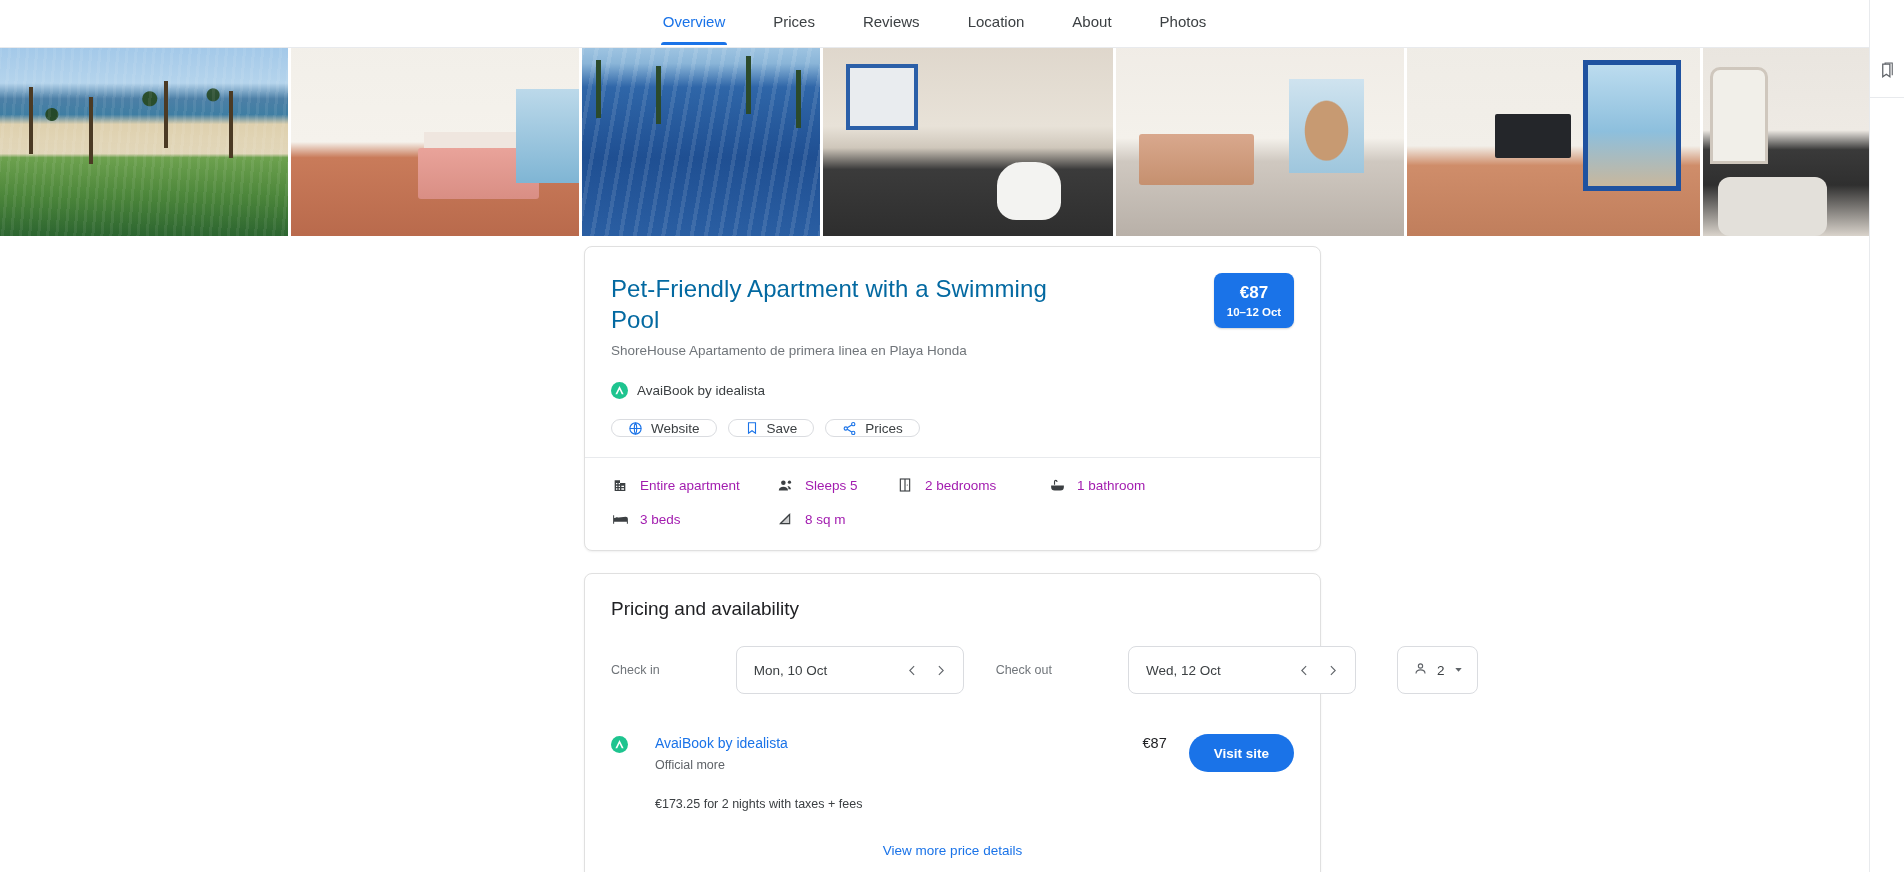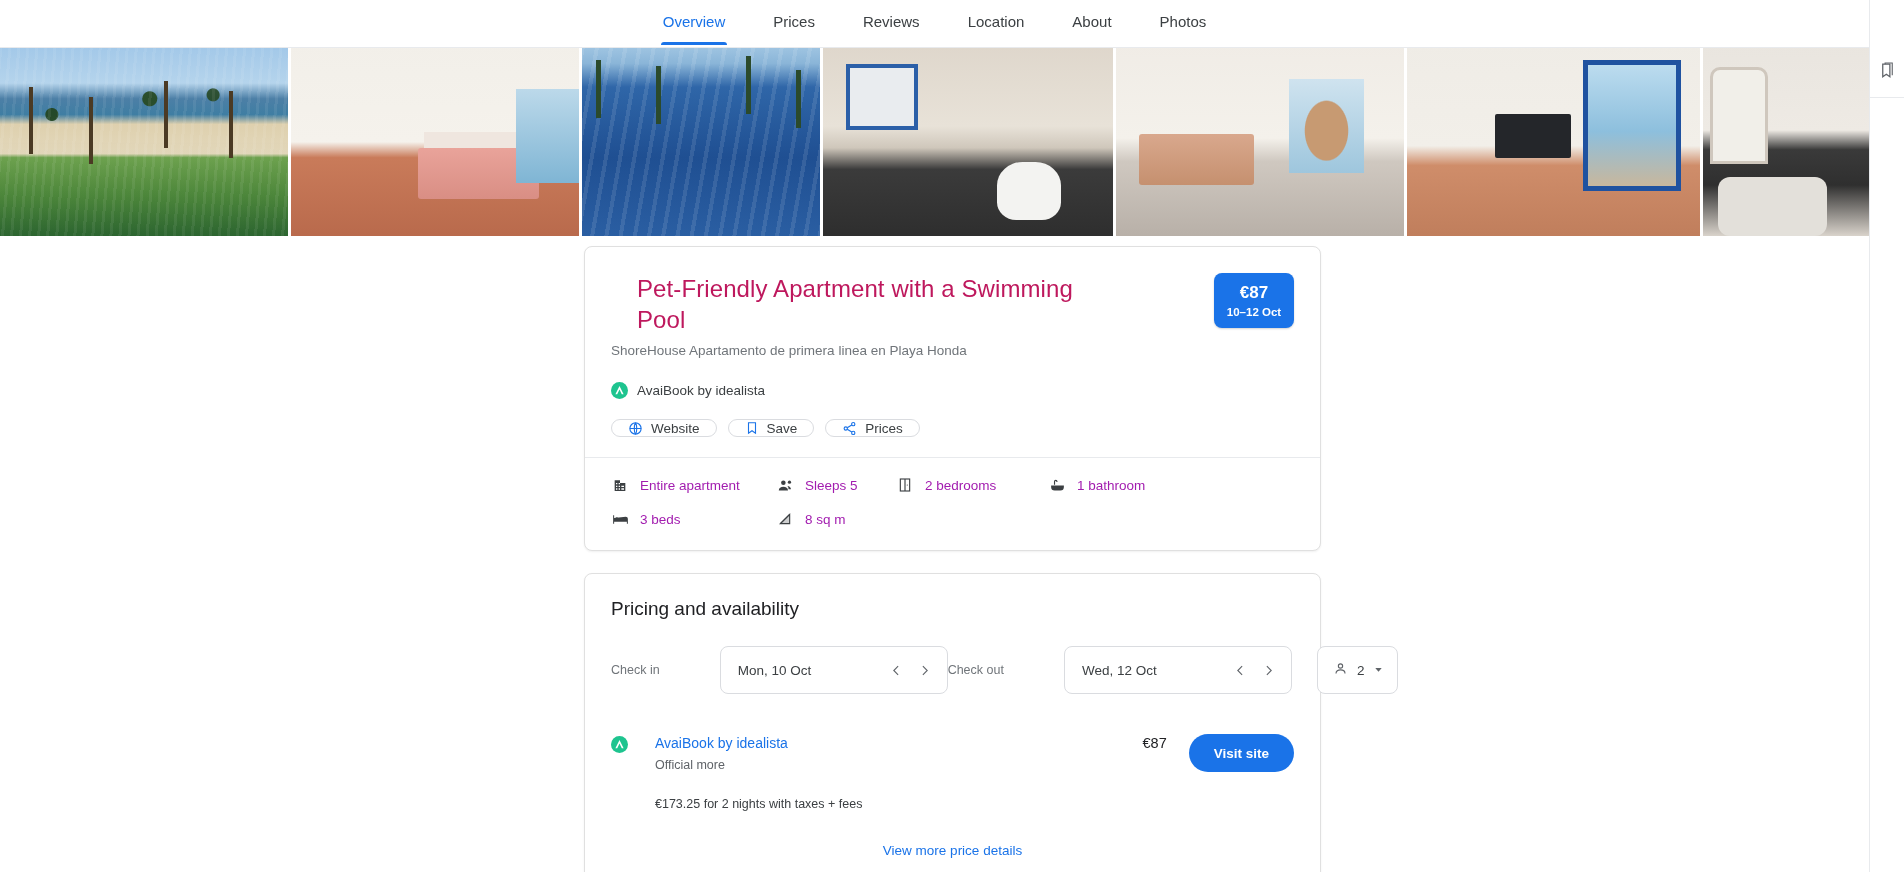--- a/index.html
+++ b/index.html
@@ -130,22 +130,22 @@
 
   .card {
     background: #fff; border: 1px solid #e0e0e0; border-radius: 8px;
     box-shadow: 0 1px 2px rgba(60,64,67,0.08);
     margin-bottom: 22px; position: relative;
   }
 
   
   .hdr-body { padding: 26px 26px 20px 26px; position: relative; }
   .h-title {
-    font-size: 24px; line-height: 31px; color: #be185d; font-weight: 400;
-    max-width: 460px; letter-spacing: 0.1px; margin-left: 26px;
+    font-size: 24px; line-height: 31px; color: #0369a1; font-weight: 400;
+    max-width: 460px; letter-spacing: 0.1px;
   }
   .h-sub { font-size: 13.5px; color: #70757a; margin-top: 7px; line-height: 18px; }
 
   .provider-row { display: flex; align-items: center; gap: 9px; margin-top: 22px; }
   .prov-logo {
     width: 17px; height: 17px; border-radius: 50%;
     background: #1ec48f; display: flex; align-items: center; justify-content: center;
     color: #fff; font-size: 10px; font-weight: bold; flex: 0 0 auto;
   }
   .prov-name { font-size: 13.5px; color: #3c4043; }
@@ -178,21 +178,21 @@
     font-size: 13.5px; color: #a21caf; white-space: nowrap;
   }
   .fact .ic { width: 18px; height: 18px; color: #3c4043; flex: 0 0 auto;
     display:flex; align-items:center; justify-content:center;}
   .f-w1 { width: 165px; } .f-w2 { width: 120px; } .f-w3 { width: 152px; }
 
   
   .pricing { padding: 24px 26px 24px 26px; }
   .sect-title { font-size: 19px; font-weight: normal; color: #202124; }
 
-  .searchrow { display: flex; align-items: center; margin-top: 26px; gap: 0; }
+  .searchrow { display: flex; align-items: center; margin-top: 26px; gap: 16px; }
   .fieldlabel { font-size: 12.5px; color: #70757a; margin-right: 12px; white-space: nowrap; }
   .datefield {
     display: flex; align-items: center; height: 48px;
     border: 1px solid #dadce0; border-radius: 8px; padding: 0 8px 0 17px;
     min-width: 228px; background:#fff; cursor: pointer; margin-left: 48px;
   }
   .datefield .val { font-size: 13.5px; color: #3c4043; flex: 1 1 auto; white-space: nowrap; }
   .navbtn {
     width: 28px; height: 34px; display: flex; align-items: center; justify-content: center;
     color: #5f6368; cursor: pointer; border-radius: 50%;

